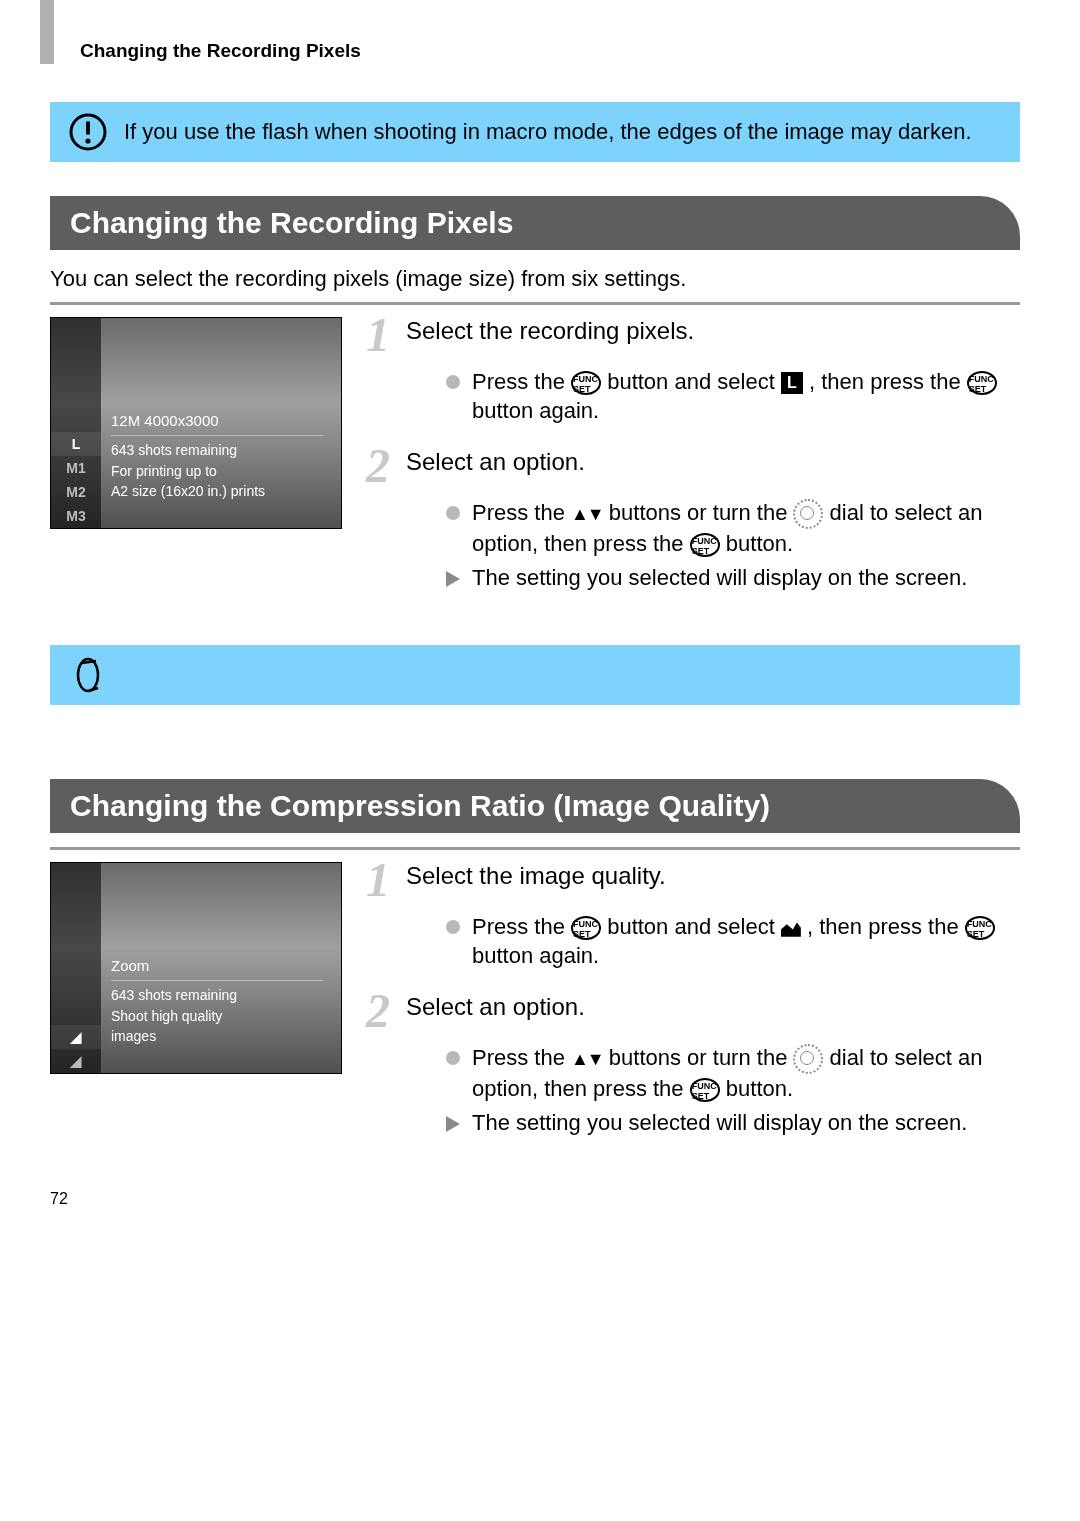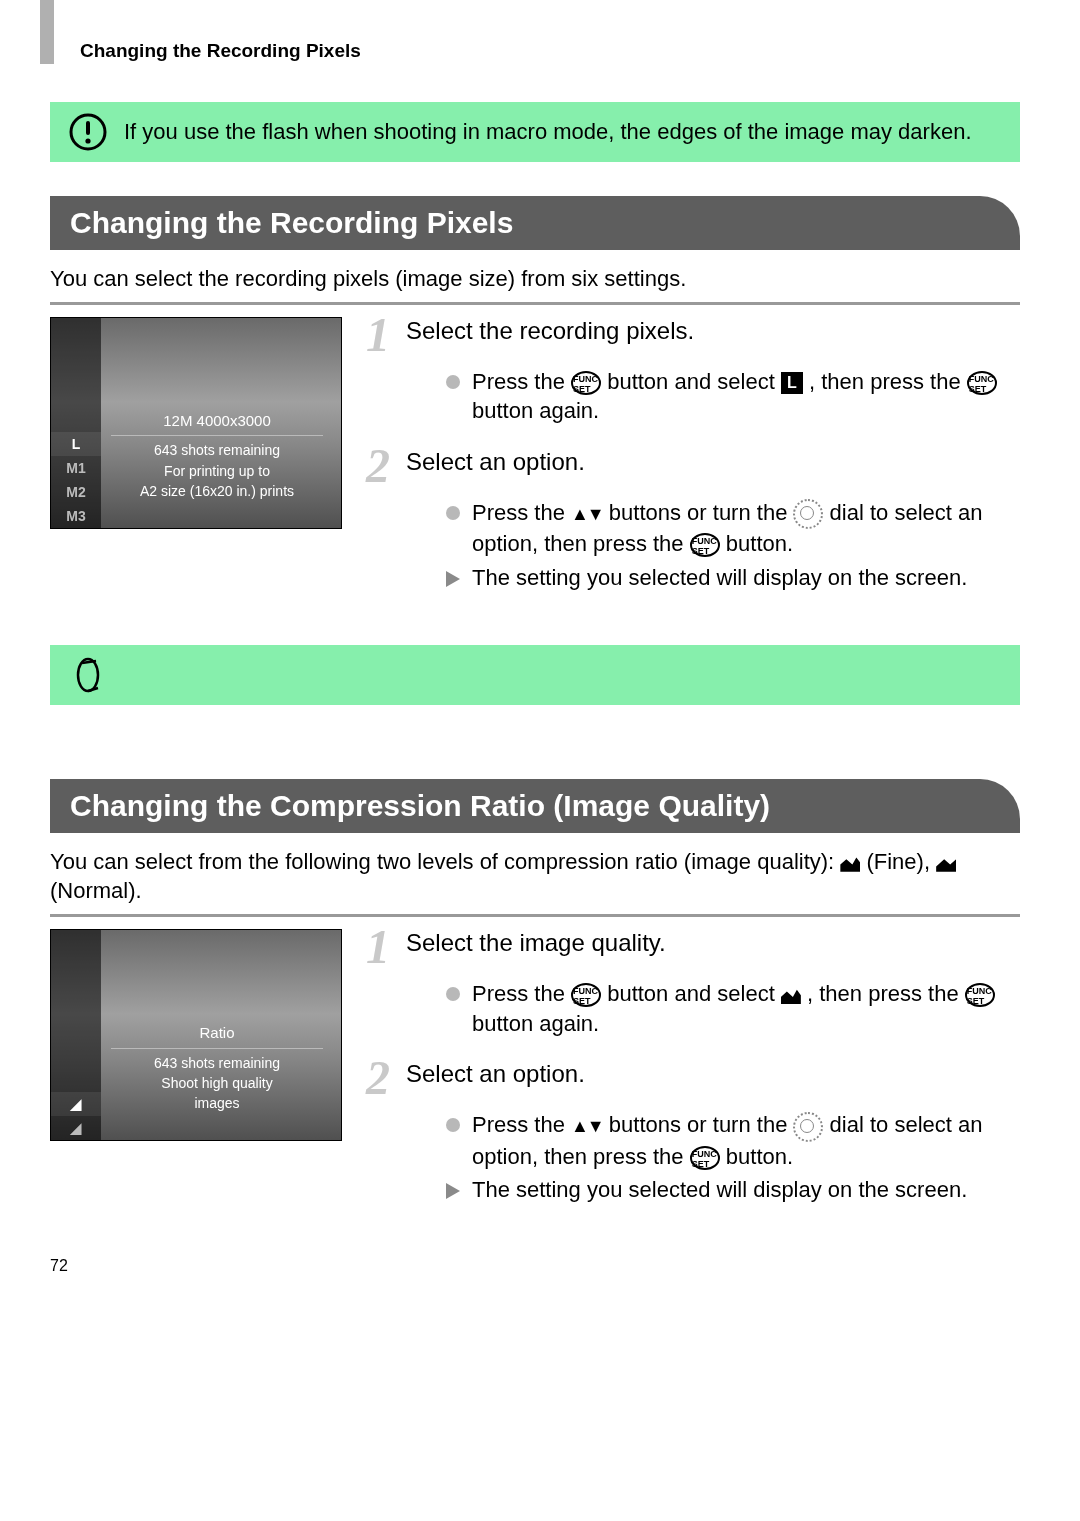--- a/index.html
+++ b/index.html
@@ -22,21 +22,21 @@
     background: #b0b0b0;
   }
   .running-head {
     font-weight: bold;
     font-size: 19px;
     margin: 0 0 40px 30px;
   }
   .callout {
     display: flex;
     align-items: center;
-    background: #86efac;
+    background: #7dd3fc;
     padding: 10px 18px;
     margin: 0 0 34px 0;
   }
   .callout-icon {
     flex: 0 0 44px;
     margin-right: 12px;
   }
   .callout-text {
     font-size: 22px;
     line-height: 1.3;
@@ -95,21 +95,20 @@
   }
   .lcd-side .sel { color: #fff; background: rgba(255,255,255,0.08);}
   .lcd-caption {
     position: absolute;
     left: 60px;
     top: 92px;
     right: 18px;
     color: #fff;
     font-size: 14px;
     line-height: 1.45;
-    text-align: center;
   }
   .lcd-caption .title { font-size: 15px; border-bottom: 1px solid rgba(255,255,255,0.4); padding-bottom: 4px; margin-bottom: 4px;}
   .steps {
     flex: 1;
   }
   .step {
     position: relative;
     padding-left: 34px;
     margin-bottom: 10px;
   }
@@ -308,39 +307,32 @@
         <ellipse cx="20" cy="20" rx="10" ry="16" fill="none" stroke="#000" stroke-width="2.5"></ellipse>
         <line x1="14" y1="8" x2="28" y2="6" stroke="#000" stroke-width="2.5"></line>
         <line x1="20" y1="36" x2="30" y2="33" stroke="#000" stroke-width="2.5"></line>
       </svg>
     </span>
   </div>
 
   <div style="height:40px"></div>
 
   <div class="section-heading">Changing the Compression Ratio (Image Quality)</div>
-  <p class="section-intro">
-    <span>You can select from the following two levels of compression ratio (image quality): </span>
-    <span class="icon-fine"></span>
-    <span> (Fine), </span>
-    <span class="icon-normal"></span>
-    <span> (Normal).</span>
-  </p>
   <hr class="rule">
 
   <div class="step-block">
     <div class="lcd">
       <div class="lcd-inner">
         <div class="lcd-side">
           <div style="height:60%"></div>
           <div class="sel">◢</div>
           <div>◢</div>
         </div>
         <div class="lcd-caption">
-          <div class="title">Ratio</div>
+          <div class="title">Zoom</div>
           <div>643 shots remaining</div>
           <div>Shoot high quality</div>
           <div>images</div>
         </div>
       </div>
     </div>
 
     <div class="steps">
       <div class="step">
         <span class="step-num">1</span>

